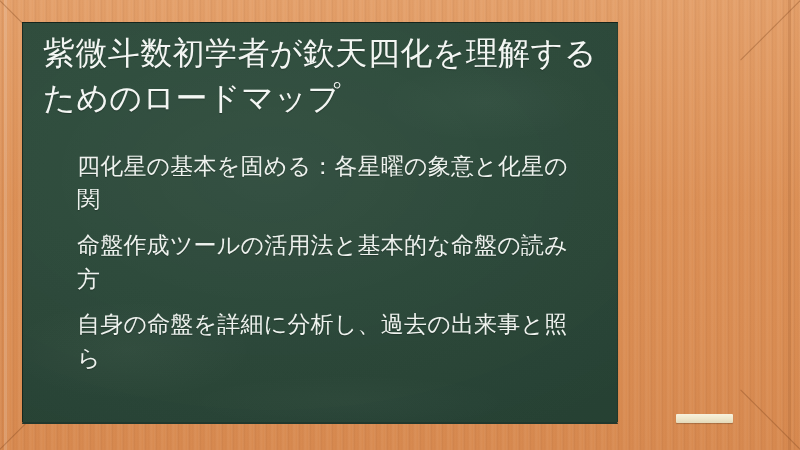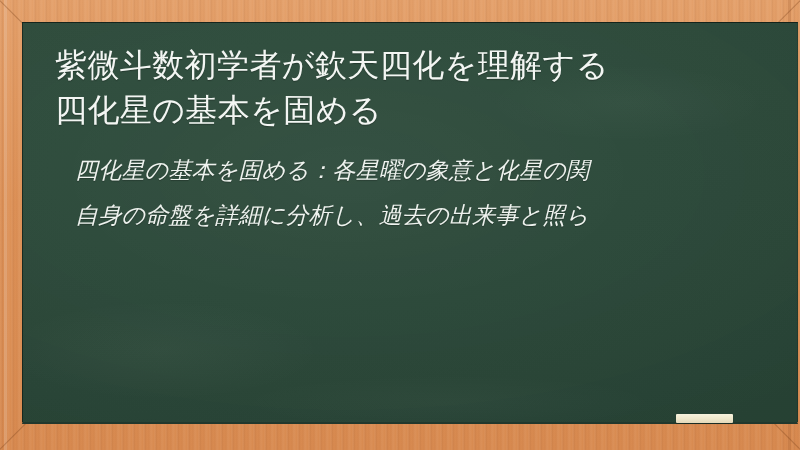--- a/index.html
+++ b/index.html
@@ -76,34 +76,34 @@
     background: rgba(255,255,255,0.18);
   }
   .frame-edge-hi.left  { left: 4px; }
   .frame-edge-hi.right { right: 9px; background: rgba(150,78,33,0.25); }
 
   
   .board {
     position: absolute;
     left: 22px;
     top: 22px;
-    width: 776px;
+    width: 596px;
     height: 402px;
     box-sizing: border-box;
     background:
       radial-gradient(ellipse 85% 75% at 42% 38%,
         rgba(255,255,255,0.045) 0%,
         rgba(255,255,255,0.015) 45%,
         rgba(0,0,0,0.05) 100%),
       linear-gradient(170deg, #2f4d3d 0%, #2b4839 55%, #284436 100%);
     border-top: 1px solid rgba(0,0,0,0.45);
     border-left: 1px solid rgba(0,0,0,0.40);
     border-right: 1px solid rgba(0,0,0,0.18);
     border-bottom: 2px solid #22382d;
-    padding: 12px;
+    padding: 0;
     overflow: hidden;
   }
 
   
   .board::before {
     content: "";
     position: absolute;
     inset: 0;
     background:
       radial-gradient(ellipse 30% 18% at 18% 82%, rgba(225,235,225,0.035), rgba(0,0,0,0) 70%),
@@ -127,23 +127,22 @@
     letter-spacing: 0.4px;
     margin: 0 0 6px 0;
     padding-left: 8px;
     max-width: 700px;
     text-shadow: 0 1px 1px rgba(0,0,0,0.28);
   }
 
   
   .bullets {
     list-style: none;
-    margin: 0;
+    margin: 14px;
     padding: 14px 0 0 28px;
-    font-style: italic;
   }
   .bullet-item {
     color: #eef2ee;
     font-size: 23px;
     line-height: 1.46;
     font-weight: 400;
     letter-spacing: 0.2px;
     margin: 0 0 12px 0;
     max-width: 690px;
     text-shadow: 0 1px 1px rgba(0,0,0,0.25);
@@ -172,24 +171,25 @@
     <div class="frame-edge-hi right"></div>
     <div class="miter tl"></div>
     <div class="miter tr"></div>
     <div class="miter bl"></div>
     <div class="miter br"></div>
   </div>
 
   <div class="board">
     <div class="board-inner">
 
-      <h1 class="title"><span>紫微斗数初学者が欽天四化を理解する</span><br><span>四化星の基本を固める</span></h1>
+      <h1 class="title"><span>紫微斗数初学者が欽天四化を理解する</span><br><span>ためのロードマップ</span></h1>
 
       <ul class="bullets">
         <li class="bullet-item"><span>四化星の基本を固める：各星曜の象意と化星の関</span><br></li>
+        <li class="bullet-item"><span>命盤作成ツールの活用法と基本的な命盤の読み方</span></li>
         <li class="bullet-item"><span>自身の命盤を詳細に分析し、過去の出来事と照ら</span><br></li>
       </ul>
 
     </div>
   </div>
 
   <div class="chalk"></div>
 
 </div>
 

